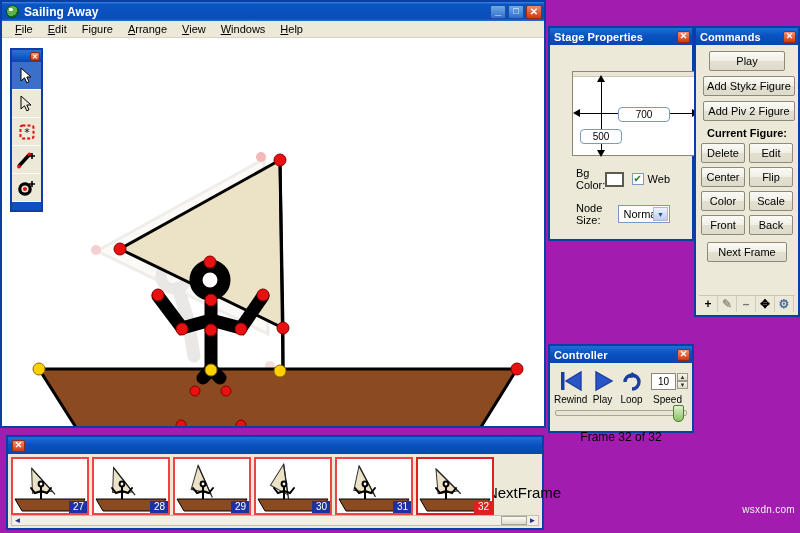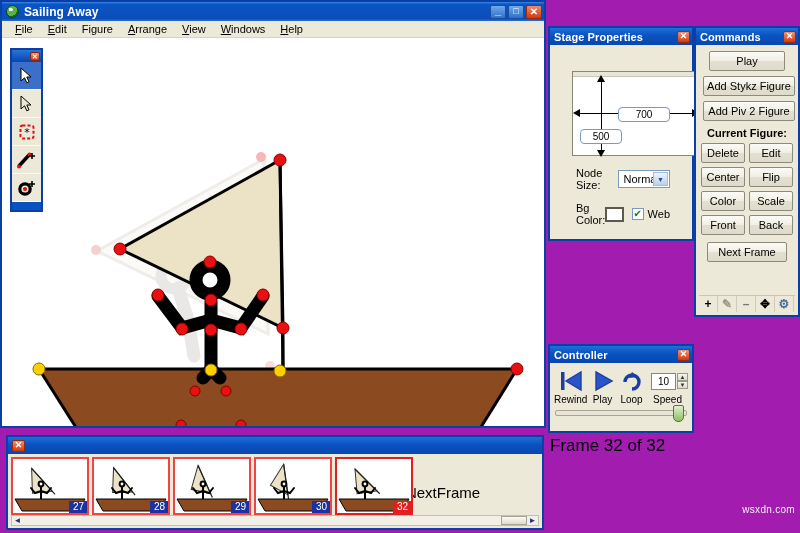--- a/index.html
+++ b/index.html
@@ -236,21 +236,21 @@
   }
   .slider-track {
     position: relative; margin: 5px 5px 0; height: 6px;
     background: #e8e5d6; border: 1px solid #a7a494; border-radius: 2px;
   }
   .slider-thumb {
     position: absolute; top: -6px; width: 11px; height: 17px;
     background: linear-gradient(to bottom, #dff0cf, #8bbf62);
     border: 1px solid #4e7a33; border-radius: 2px 2px 5px 5px;
   }
-  .frame-label { text-align: left; font-size: 17px; margin-top: 20px; }
+  .frame-label { text-align: center; font-size: 12px; margin-top: 14px; }
 
   
   #frames .fr-body {
     position: absolute; left: 0; right: 0; top: 17px; bottom: 0;
     background: #ece9d8; padding: 3px 0 0 3px;
     display: flex;
   }
   .fr-strip { display: flex; gap: 3px; }
   .thumb {
     width: 78px; height: 58px;
@@ -429,33 +429,33 @@
     <div class="panel-body">
       <div class="stage-rect">
         <div class="topbar"></div>
         <div class="arrow-h"></div>
         <div class="arrow-v"></div>
         <div class="dim-box dim-w">700</div>
         <div class="dim-box dim-h">500</div>
       </div>
 
       <div class="row">
-        <div class="row-label">Node Size:</div>
-        <div class="combo">
-          <span>Normal</span>
-          <span class="arrow-btn">▼</span>
-        </div>
-      </div>
-
-      <div class="row">
         <div class="row-label">Bg Color:</div>
         <div class="swatch"></div>
         <div class="chk-wrap">
           <div class="chk">✔</div>
           <span>Web</span>
+        </div>
+      </div>
+
+      <div class="row">
+        <div class="row-label">Node Size:</div>
+        <div class="combo">
+          <span>Normal</span>
+          <span class="arrow-btn">▼</span>
         </div>
       </div>
     </div>
   </div>
 
   <div class="win" id="commands">
     <div class="titlebar">
       <div class="title-text">Commands</div>
       <div class="mini-close">✕</div>
     </div>
@@ -596,20 +596,35 @@
               </g>
               <g stroke="#000" stroke-width="2" stroke-linecap="round" fill="none">
                 <path d="M28 28 L28 42"></path>
                 <path d="M28 32 L22 34 L18 29"></path>
                 <path d="M28 32 L34 34 L38 29"></path>
                 <path d="M28 42 L25 46 M28 42 L31 46"></path>
               </g>
               <circle cx="28" cy="25" r="2.4" fill="#fff" stroke="#000" stroke-width="2"></circle>
               <polygon points="2,40 72,40 65,52 9,52" fill="#8c4a20" stroke="#000" stroke-width="1"></polygon>
             </svg><div class="num">30</div></div>
+          <div class="thumb"><svg width="74" height="54" viewBox="0 0 74 54">
+              <rect x="0" y="0" width="74" height="54" fill="#fff"></rect>
+              <g transform="rotate(-28 30 22)">
+                <polygon points="30,5 14,24 30,36" fill="#ece2c6" stroke="#333" stroke-width="1"></polygon>
+                <line x1="30" y1="5" x2="30" y2="40" stroke="#222" stroke-width="1.2"></line>
+              </g>
+              <g stroke="#000" stroke-width="2" stroke-linecap="round" fill="none">
+                <path d="M28 28 L28 42"></path>
+                <path d="M28 32 L22 34 L18 29"></path>
+                <path d="M28 32 L34 34 L38 29"></path>
+                <path d="M28 42 L25 46 M28 42 L31 46"></path>
+              </g>
+              <circle cx="28" cy="25" r="2.4" fill="#fff" stroke="#000" stroke-width="2"></circle>
+              <polygon points="2,40 72,40 65,52 9,52" fill="#8c4a20" stroke="#000" stroke-width="1"></polygon>
+            </svg><div class="num">31</div></div>
           <div class="thumb selected"><svg width="74" height="54" viewBox="0 0 74 54">
               <rect x="0" y="0" width="74" height="54" fill="#fff"></rect>
               <g transform="rotate(-45 30 22)">
                 <polygon points="30,5 14,24 30,36" fill="#ece2c6" stroke="#333" stroke-width="1"></polygon>
                 <line x1="30" y1="5" x2="30" y2="40" stroke="#222" stroke-width="1.2"></line>
               </g>
               <g stroke="#000" stroke-width="2" stroke-linecap="round" fill="none">
                 <path d="M28 28 L28 42"></path>
                 <path d="M28 32 L22 34 L18 29"></path>
                 <path d="M28 32 L34 34 L38 29"></path>

